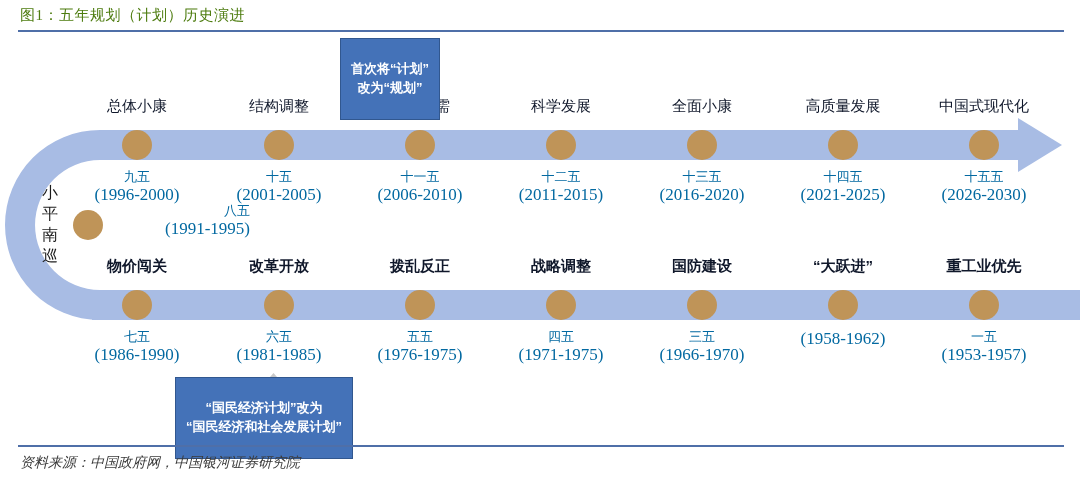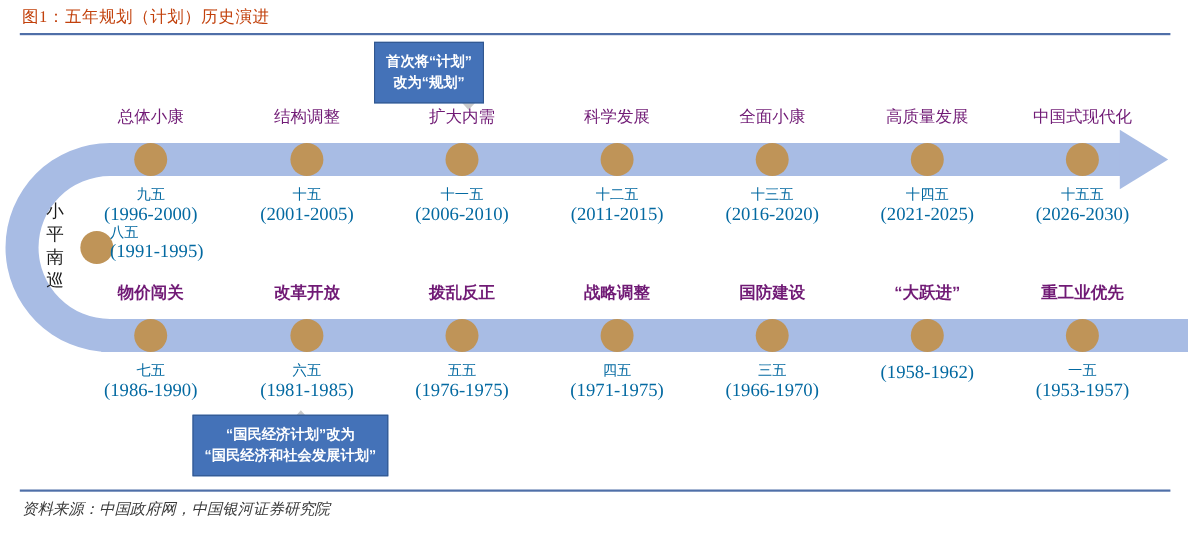--- a/index.html
+++ b/index.html
@@ -7,21 +7,21 @@
     width:1080px;height:490px;
     background:#ffffff;
     font-family:"Liberation Serif","DejaVu Serif",serif;
     position:relative;overflow:hidden;
   }
   .fig{position:absolute;inset:0;}
 
   
   #chart-title{
     position:absolute;left:20px;top:6px;
-    font-size:15px;color:#c2410c;letter-spacing:.5px;
+    font-size:15px;color:#4d7c0f;letter-spacing:.5px;
     white-space:nowrap;
   }
   #title-rule{
     position:absolute;left:18px;top:30px;width:1046px;height:2px;
     background:#4f6fa8;
   }
 
   
   #footer-rule{
     position:absolute;left:18px;top:445px;width:1046px;height:2px;
@@ -36,51 +36,51 @@
   #ribbon{position:absolute;left:0;top:0;width:1080px;height:490px;}
 
   
   .node{position:absolute;width:0;height:0;}
   .dot{
     position:absolute;width:30px;height:30px;border-radius:50%;
     background:#bf9458;left:-15px;top:-15px;
   }
   .node-title{
     position:absolute;left:-80px;width:160px;text-align:center;
-    font-size:15px;color:#701a75;white-space:nowrap;
+    font-size:15px;color:#0f172a;white-space:nowrap;
     font-family:"Liberation Sans","DejaVu Sans",sans-serif;
   }
   .node-plan{
     position:absolute;left:-80px;width:160px;text-align:center;
     font-size:13px;color:#0369a1;line-height:1.22;white-space:nowrap;
   }
   .node-plan .yrs{font-size:17px;}
 
   
   .top .node-title{top:-48px;}
   .top .node-plan{top:24px;}
   
   .bottom .node-title{top:-48px;font-weight:bold;}
   .bottom .node-plan{top:24px;}
 
   
-  #node-85 .node-plan{left:12px;width:150px;text-align:left;top:-22px;}
+  #node-85 .node-plan{left:12px;width:150px;text-align:right;top:-22px;}
   #vertical-label{
     position:absolute;left:38px;top:182px;width:24px;
     font-size:16px;line-height:21px;color:#1a1a1a;text-align:center;
     font-family:"Liberation Sans","DejaVu Sans",sans-serif;
   }
   #vertical-label span{display:block;}
 
   
   .callout{
     position:absolute;background:#4472b8;border:1px solid #31578f;
     color:#ffffff;text-align:center;
     font-family:"Liberation Sans","DejaVu Sans",sans-serif;
-    font-size:13px;font-weight:bold;line-height:1.45;padding:8px 10px;
+    font-size:13px;font-weight:bold;line-height:1.45;padding:21px 10px;
     white-space:nowrap;
   }
   #callout-top{left:340px;top:38px;}
   #callout-bottom{left:175px;top:377px;}
 </style>
 </head>
 <body>
 
 <div class="fig">
 

